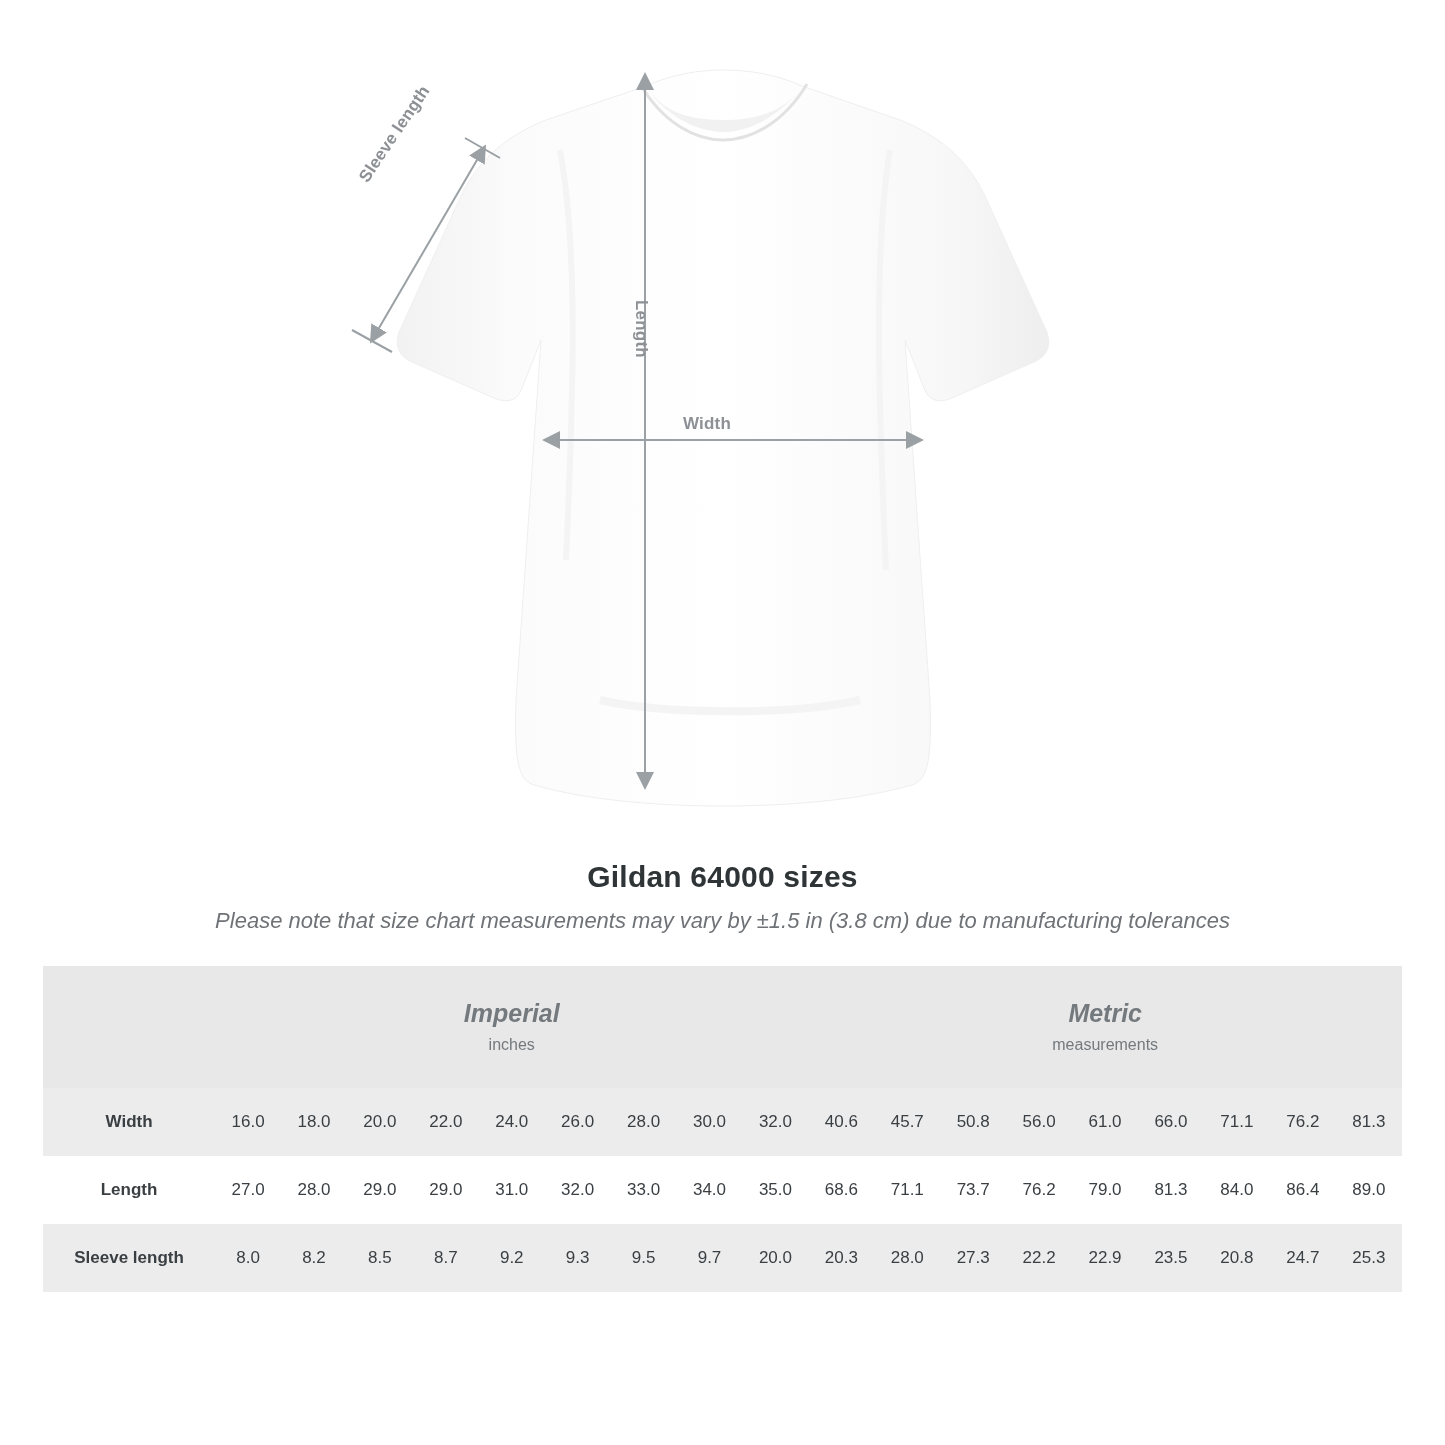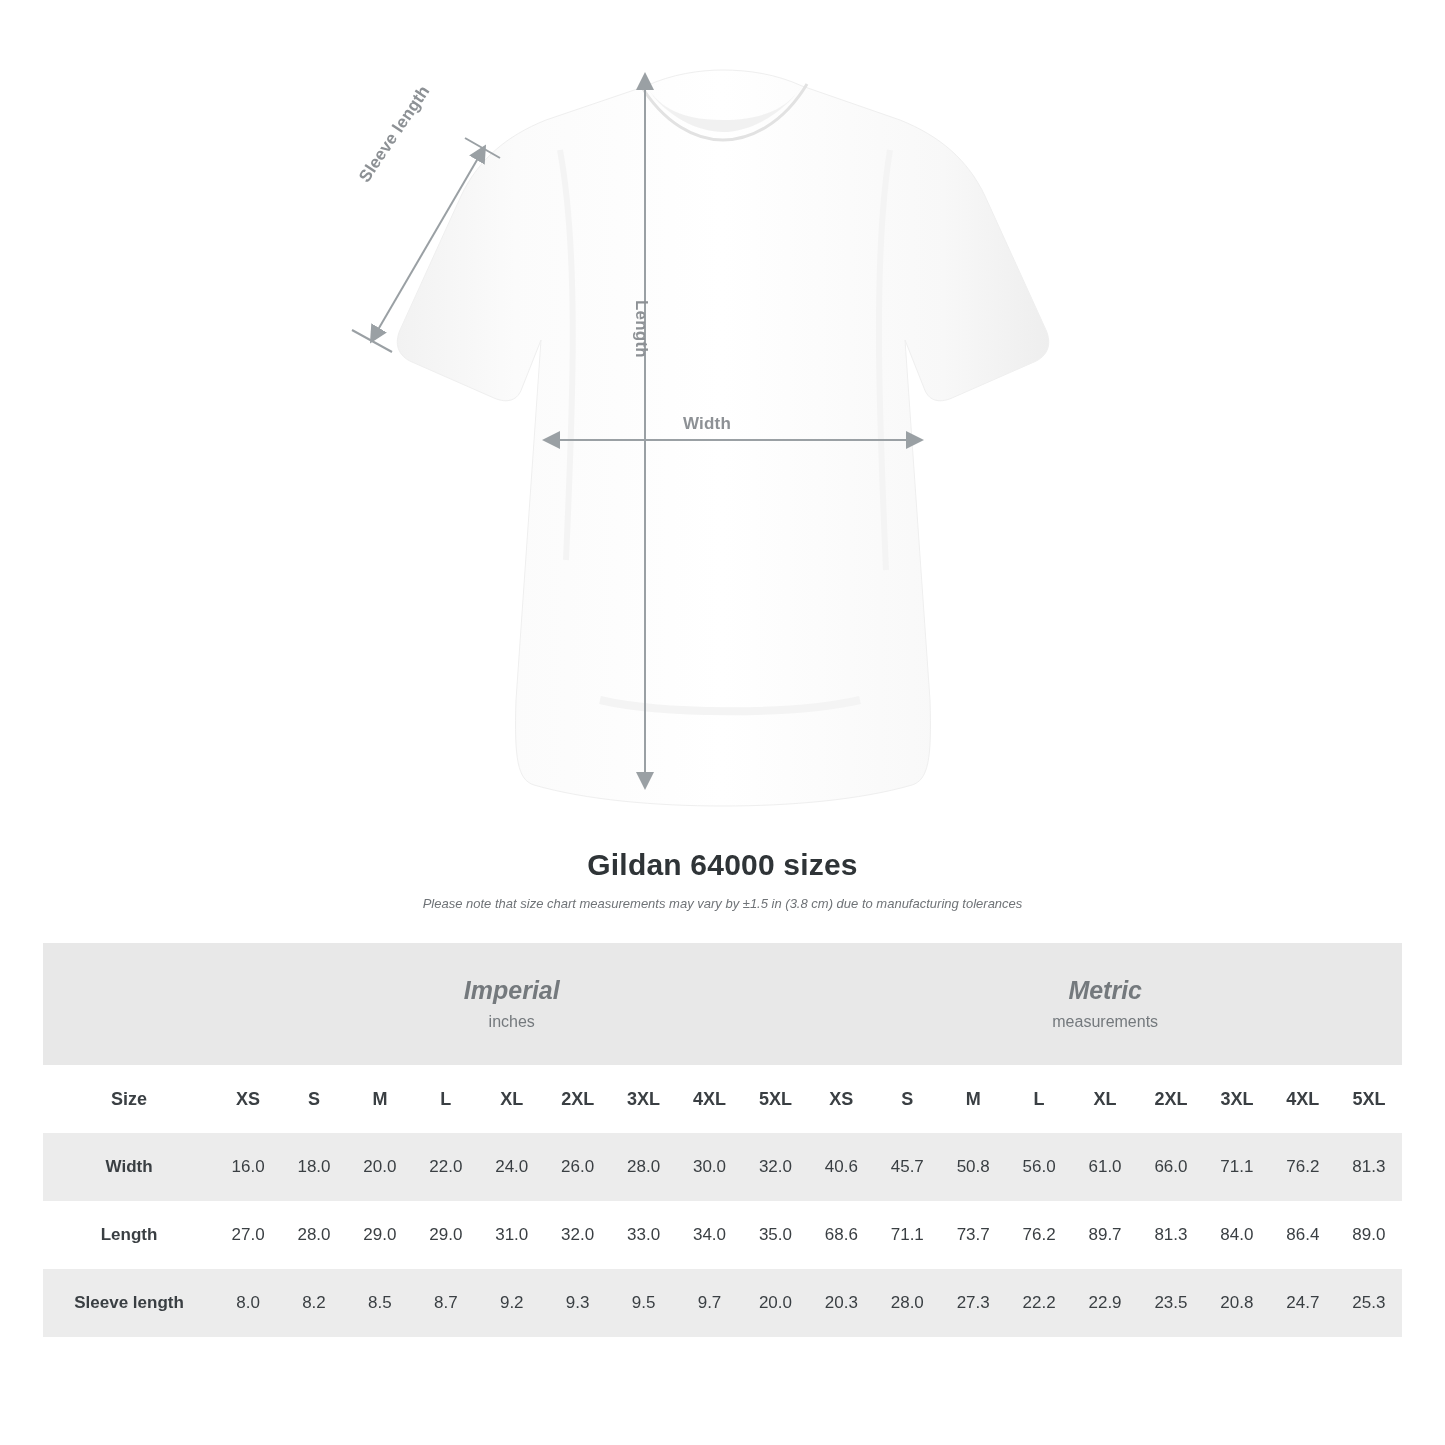--- a/index.html
+++ b/index.html
@@ -58,27 +58,27 @@
     top: 414px;
     white-space: nowrap;
   }
 
   
   .title {
     text-align: center;
     font-size: 30px;
     font-weight: bold;
     color: #2f3437;
-    margin: 0;
+    margin: 12px;
     padding-top: 18px;
     letter-spacing: 0.2px;
   }
   .subtitle {
     text-align: center;
-    font-size: 13px;
+    font-size: 22px;
     font-style: italic;
     color: #6f7377;
     margin: 14px 0 0 0;
   }
 
   
   .table-wrap {
     margin: 32px 43px 0 43px;
     width: 1359px;
   }
@@ -253,41 +253,20 @@
           <td class="unit-head" colspan="9">
             <div class="unit-title">Imperial</div>
             <div class="unit-sub">inches</div>
           </td>
           <td class="unit-head" colspan="9">
             <div class="unit-title">Metric</div>
             <div class="unit-sub">measurements</div>
           </td>
         </tr>
 
-        <tr class="row-head">
-          <td class="rowlabel">Size</td>
-          <td class="colhead">XS</td>
-          <td class="colhead">S</td>
-          <td class="colhead">M</td>
-          <td class="colhead">L</td>
-          <td class="colhead">XL</td>
-          <td class="colhead">2XL</td>
-          <td class="colhead">3XL</td>
-          <td class="colhead">4XL</td>
-          <td class="colhead">5XL</td>
-          <td class="colhead">XS</td>
-          <td class="colhead">S</td>
-          <td class="colhead">M</td>
-          <td class="colhead">L</td>
-          <td class="colhead">XL</td>
-          <td class="colhead">2XL</td>
-          <td class="colhead">3XL</td>
-          <td class="colhead">4XL</td>
-          <td class="colhead">5XL</td>
-        </tr>
 
         <tr class="row-alt">
           <td class="rowname">Width</td>
           <td>16.0</td>
           <td>18.0</td>
           <td>20.0</td>
           <td>22.0</td>
           <td>24.0</td>
           <td>26.0</td>
           <td>28.0</td>
@@ -312,21 +291,21 @@
           <td>29.0</td>
           <td>31.0</td>
           <td>32.0</td>
           <td>33.0</td>
           <td>34.0</td>
           <td>35.0</td>
           <td>68.6</td>
           <td>71.1</td>
           <td>73.7</td>
           <td>76.2</td>
-          <td>89.7</td>
+          <td>79.0</td>
           <td>81.3</td>
           <td>84.0</td>
           <td>86.4</td>
           <td>89.0</td>
         </tr>
 
         <tr class="row-alt">
           <td class="rowname">Sleeve length</td>
           <td>8.0</td>
           <td>8.2</td>

